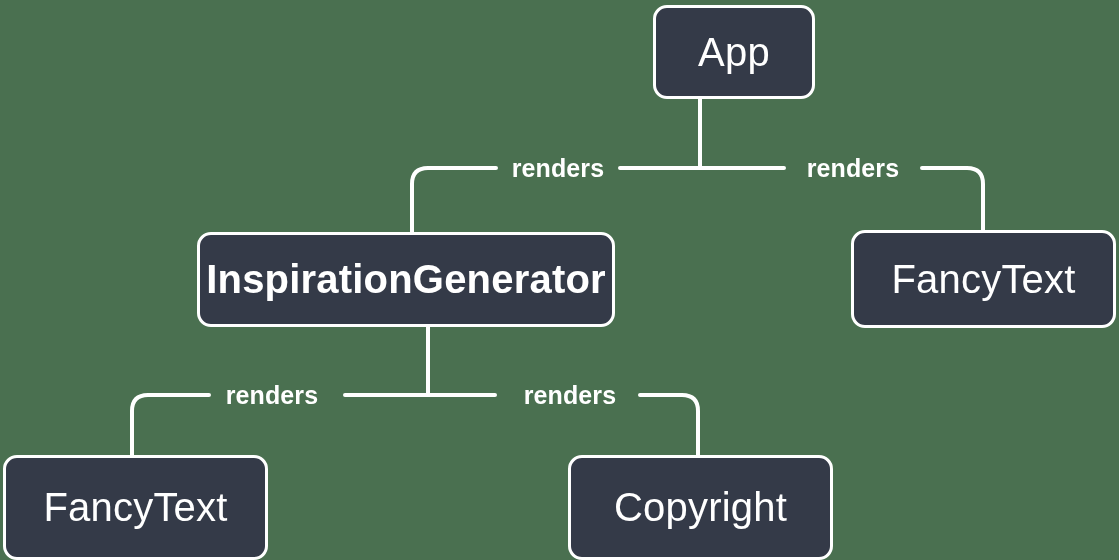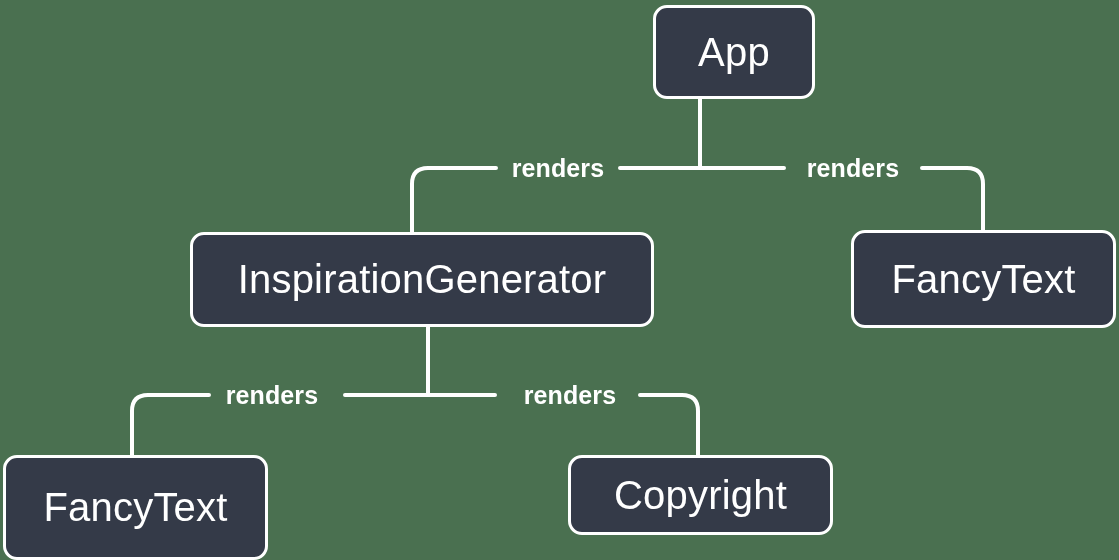--- a/index.html
+++ b/index.html
@@ -68,27 +68,27 @@
 
     <path d="M 428 327 L 428 395"></path>
 
     <path d="M 428 395 L 345 395 M 209 395 L 148 395 Q 132 395 132 411 L 132 455"></path>
 
     <path d="M 428 395 L 495 395 M 640 395 L 682 395 Q 698 395 698 411 L 698 455"></path>
   </svg>
 
   <div class="node" style="left:653px; top:5px; width:162px; height:94px;">App</div>
 
-  <div class="node" style="left:190px; top:232px; width:464px; height:95px;">InspirationGenerator</div>
+  <div class="node" style="left:197px; top:232px; width:418px; height:95px;font-weight:bold;">InspirationGenerator</div>
 
   <div class="node" style="left:851px; top:230px; width:265px; height:98px;">FancyText</div>
 
   <div class="node" style="left:3px; top:455px; width:265px; height:105px;">FancyText</div>
 
-  <div class="node" style="left:568px; top:455px; width:265px; height:80px;">Copyright</div>
+  <div class="node" style="left:568px; top:455px; width:265px; height:105px;">Copyright</div>
 
   <div class="edge-label" style="left:558px; top:168px;">renders</div>
 
   <div class="edge-label" style="left:853px; top:168px;">renders</div>
 
   <div class="edge-label" style="left:272px; top:395px;">renders</div>
 
   <div class="edge-label" style="left:570px; top:395px;">renders</div>
 
 </div>

